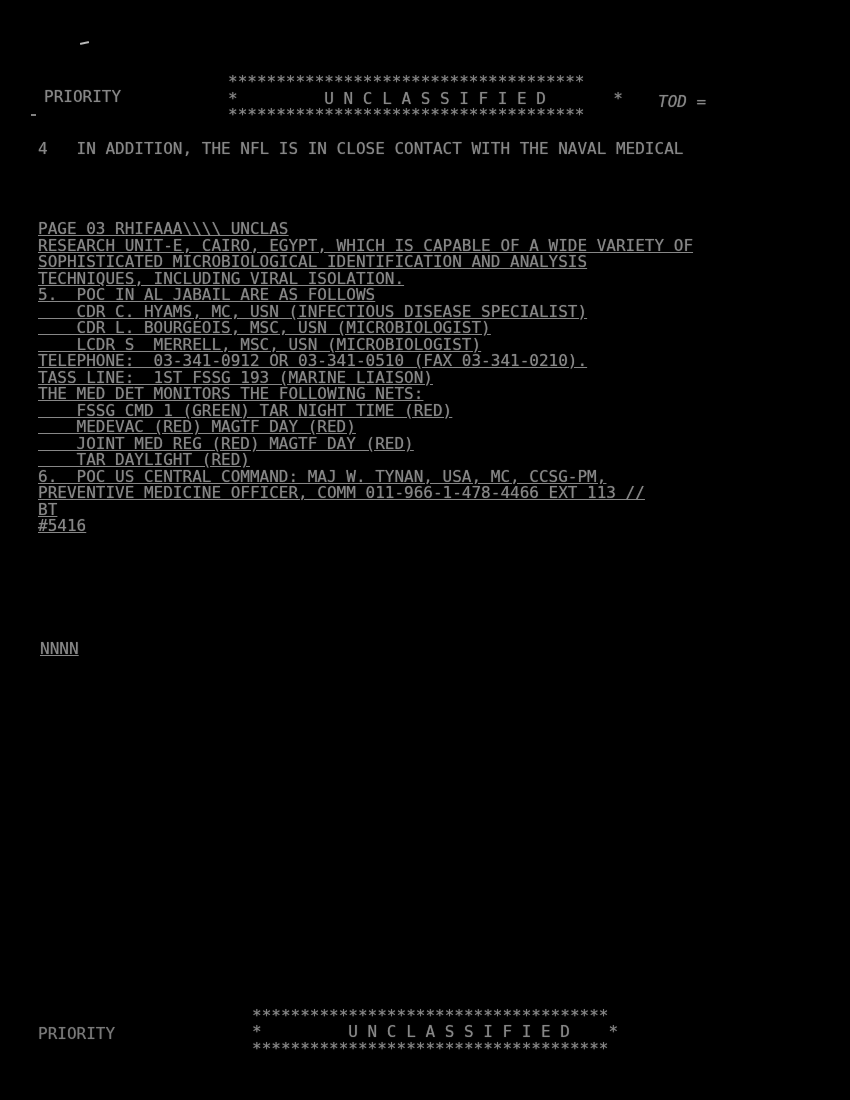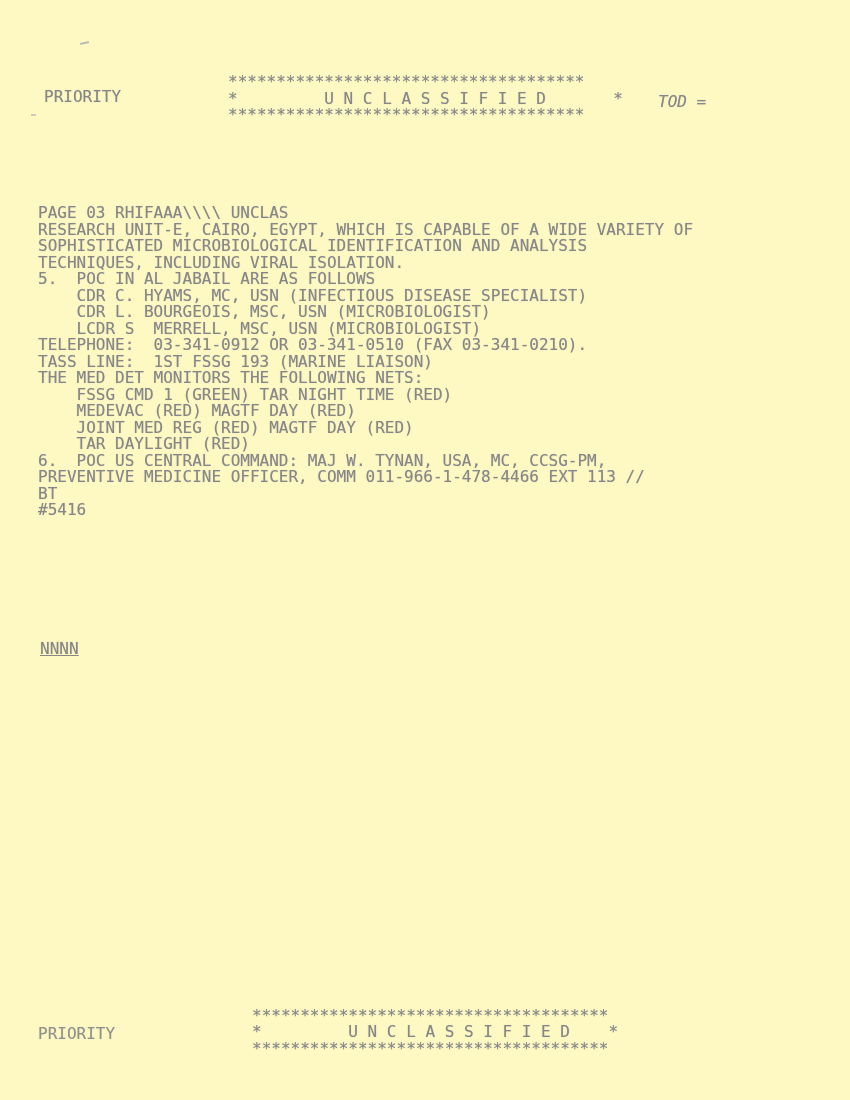--- a/index.html
+++ b/index.html
@@ -4,41 +4,41 @@
 <style>
   html, body {
     margin: 0;
     padding: 0;
     background: #ffffff;
   }
   .sheet {
     position: relative;
     width: 850px;
     height: 1100px;
-    background: #fef9c3;
+    background: #000000;
     overflow: hidden;
     font-family: "DejaVu Sans Mono", monospace;
   }
   .txt {
     position: absolute;
     margin: 0;
     font-family: "DejaVu Sans Mono", monospace;
     font-size: 16px;
     line-height: 16.5px;
     color: #878787;
     white-space: pre;
     text-shadow: 0 0 1px rgba(150,150,150,0.6);
     filter: blur(0.3px);
     letter-spacing: 0;
   }
   .pos-priority-top   { left: 44px;  top: 89px;  }
   .pos-banner-top     { left: 228px; top: 74px;  }
   .pos-tod            { left: 658px; top: 94px; font-style: italic;  }
   .pos-para4          { left: 38px;  top: 141px; }
-  .pos-body           { left: 38px;  top: 205px; }
+  .pos-body           { left: 38px;  top: 221px; text-decoration: underline; }
   .pos-nnnn           { left: 40px;  top: 641px; text-decoration: underline; }
   .pos-priority-bottom{ left: 38px;  top: 1026px; opacity: 0.9; }
   .pos-banner-bottom  { left: 252px; top: 1008px; line-height: 16.3px; }
   .artifact {
     position: absolute;
     background: #b9b9b9;
     filter: blur(0.4px);
   }
   .mark-top {
     left: 80px; top: 42px;
@@ -60,20 +60,21 @@
   <div class="artifact mark-left"></div>
 
   <div class="txt pos-priority-top">PRIORITY</div>
 
   <pre class="txt pos-banner-top">*************************************
 *         U N C L A S S I F I E D       *
 *************************************</pre>
 
   <div class="txt pos-tod">TOD =</div>
 
+  <pre class="txt pos-para4">4   IN ADDITION, THE NFL IS IN CLOSE CONTACT WITH THE NAVAL MEDICAL</pre>
 
   <pre class="txt pos-body">PAGE 03 RHIFAAA\\\\ UNCLAS
 RESEARCH UNIT-E, CAIRO, EGYPT, WHICH IS CAPABLE OF A WIDE VARIETY OF
 SOPHISTICATED MICROBIOLOGICAL IDENTIFICATION AND ANALYSIS
 TECHNIQUES, INCLUDING VIRAL ISOLATION.
 5.  POC IN AL JABAIL ARE AS FOLLOWS
     CDR C. HYAMS, MC, USN (INFECTIOUS DISEASE SPECIALIST)
     CDR L. BOURGEOIS, MSC, USN (MICROBIOLOGIST)
     LCDR S  MERRELL, MSC, USN (MICROBIOLOGIST)
 TELEPHONE:  03-341-0912 OR 03-341-0510 (FAX 03-341-0210).

